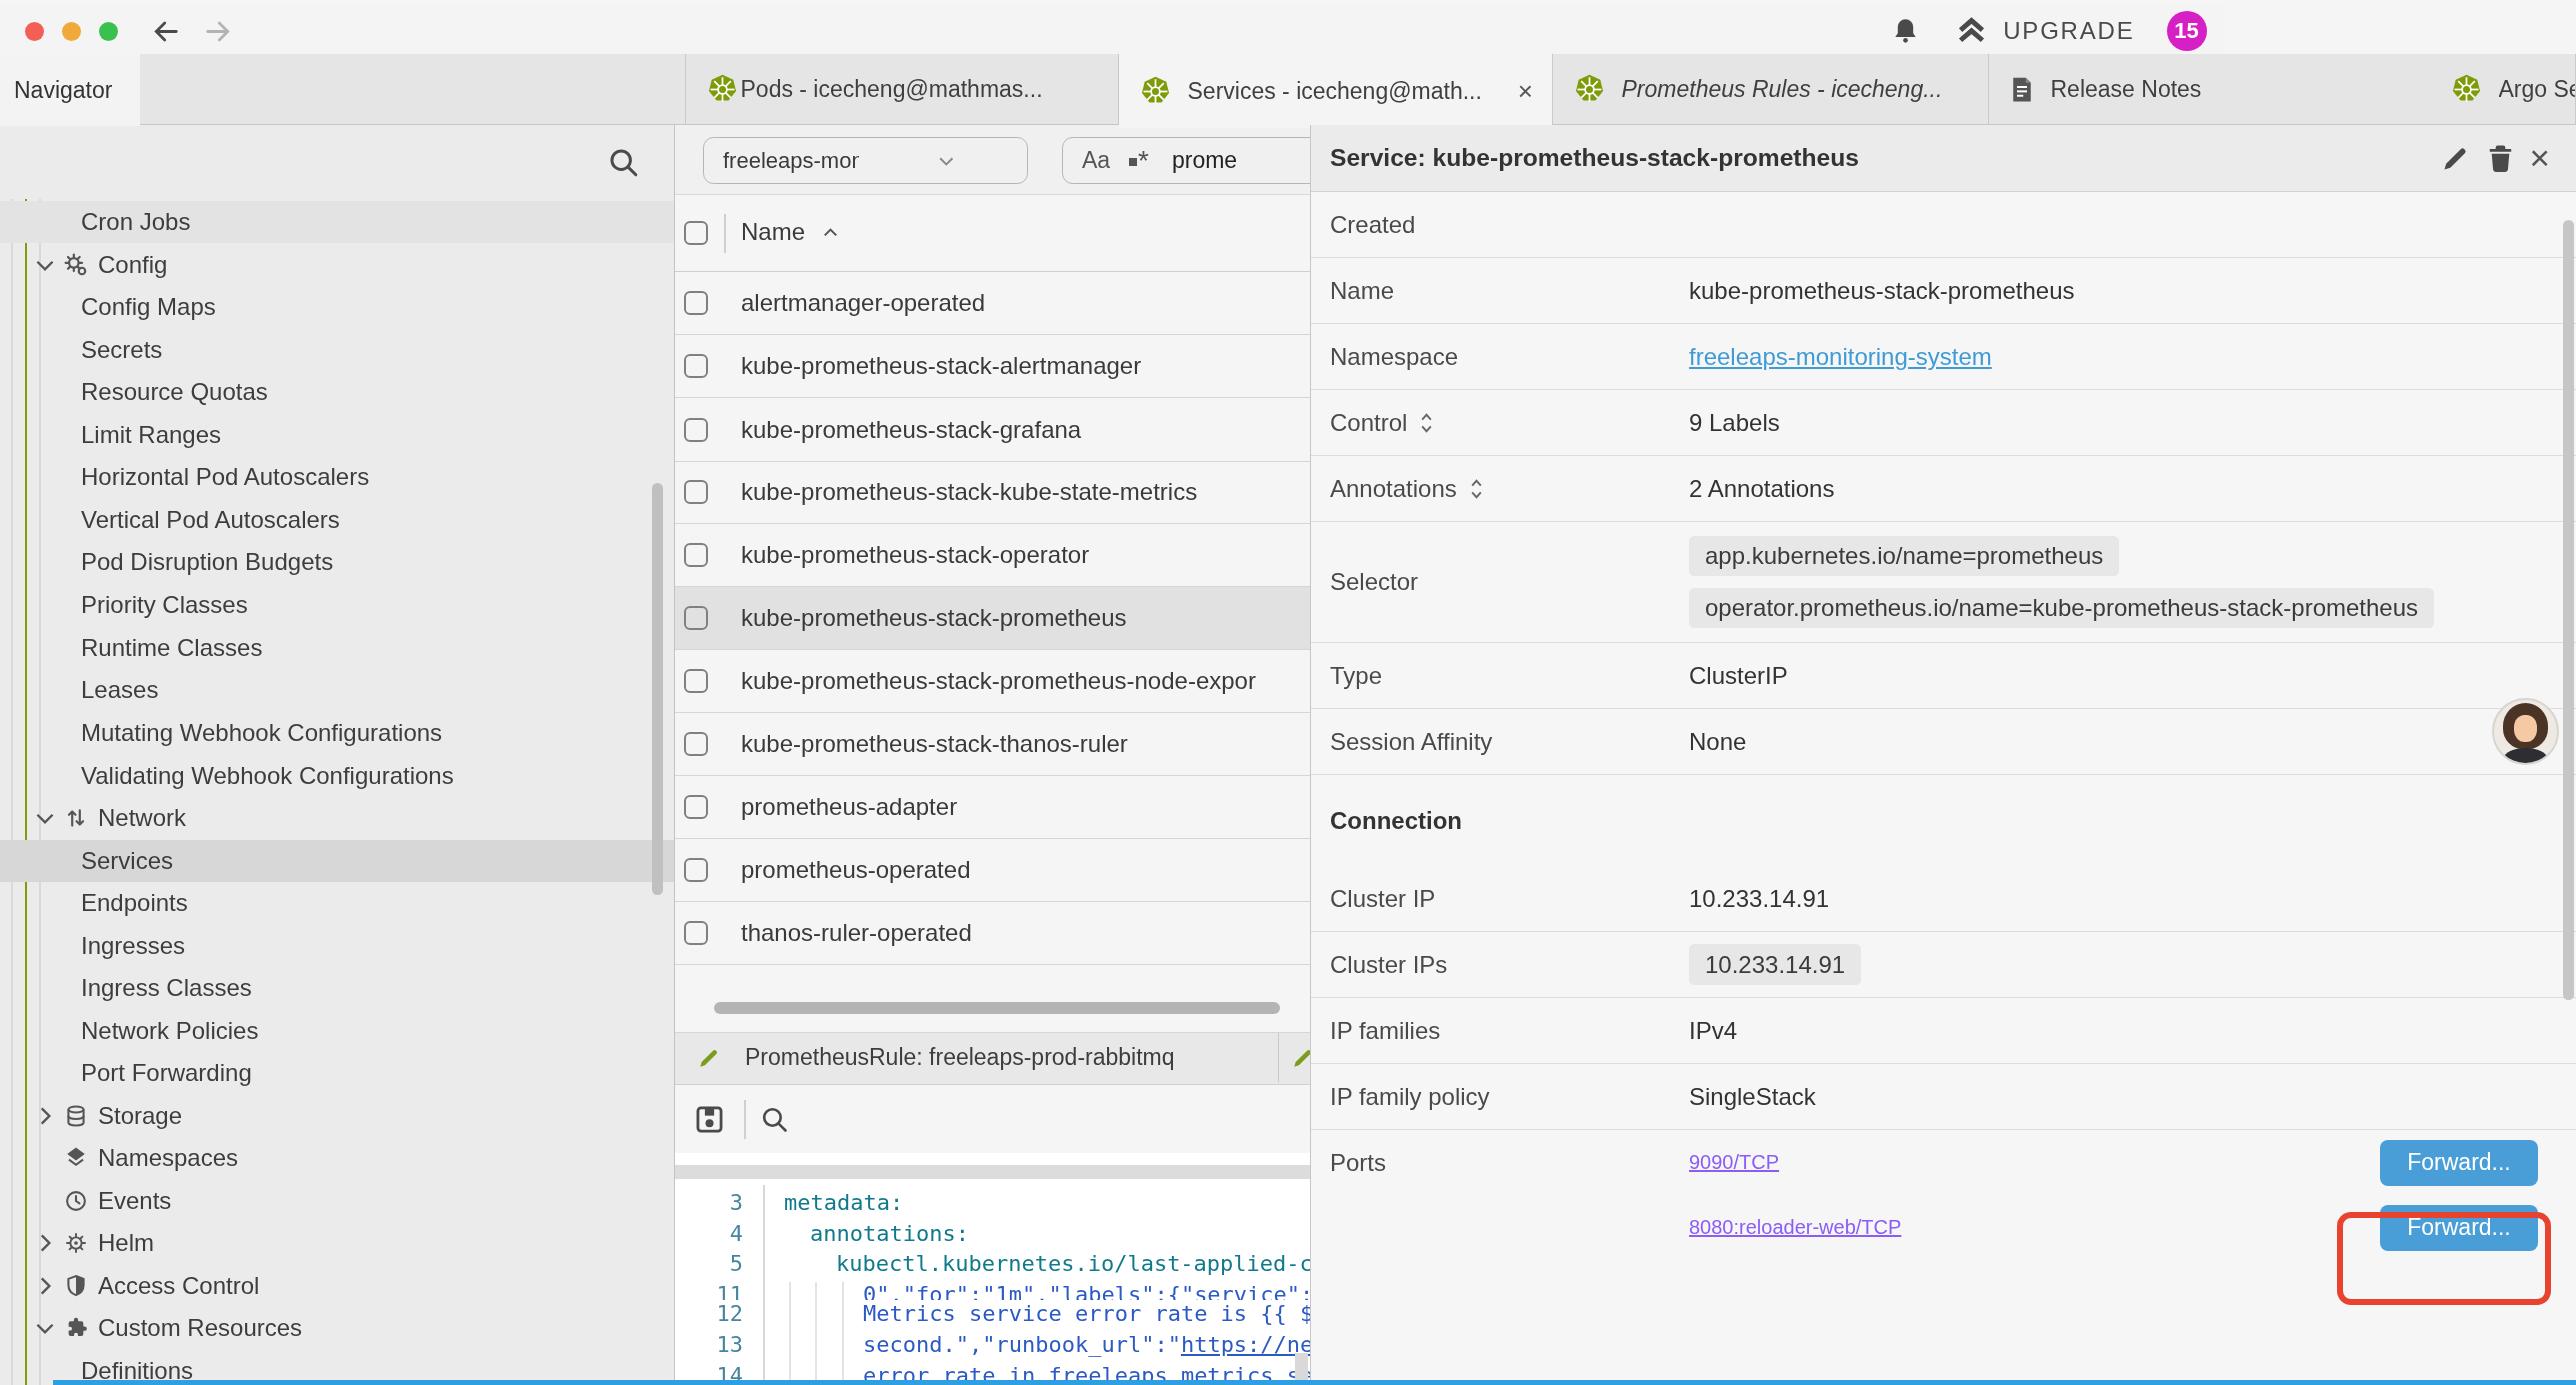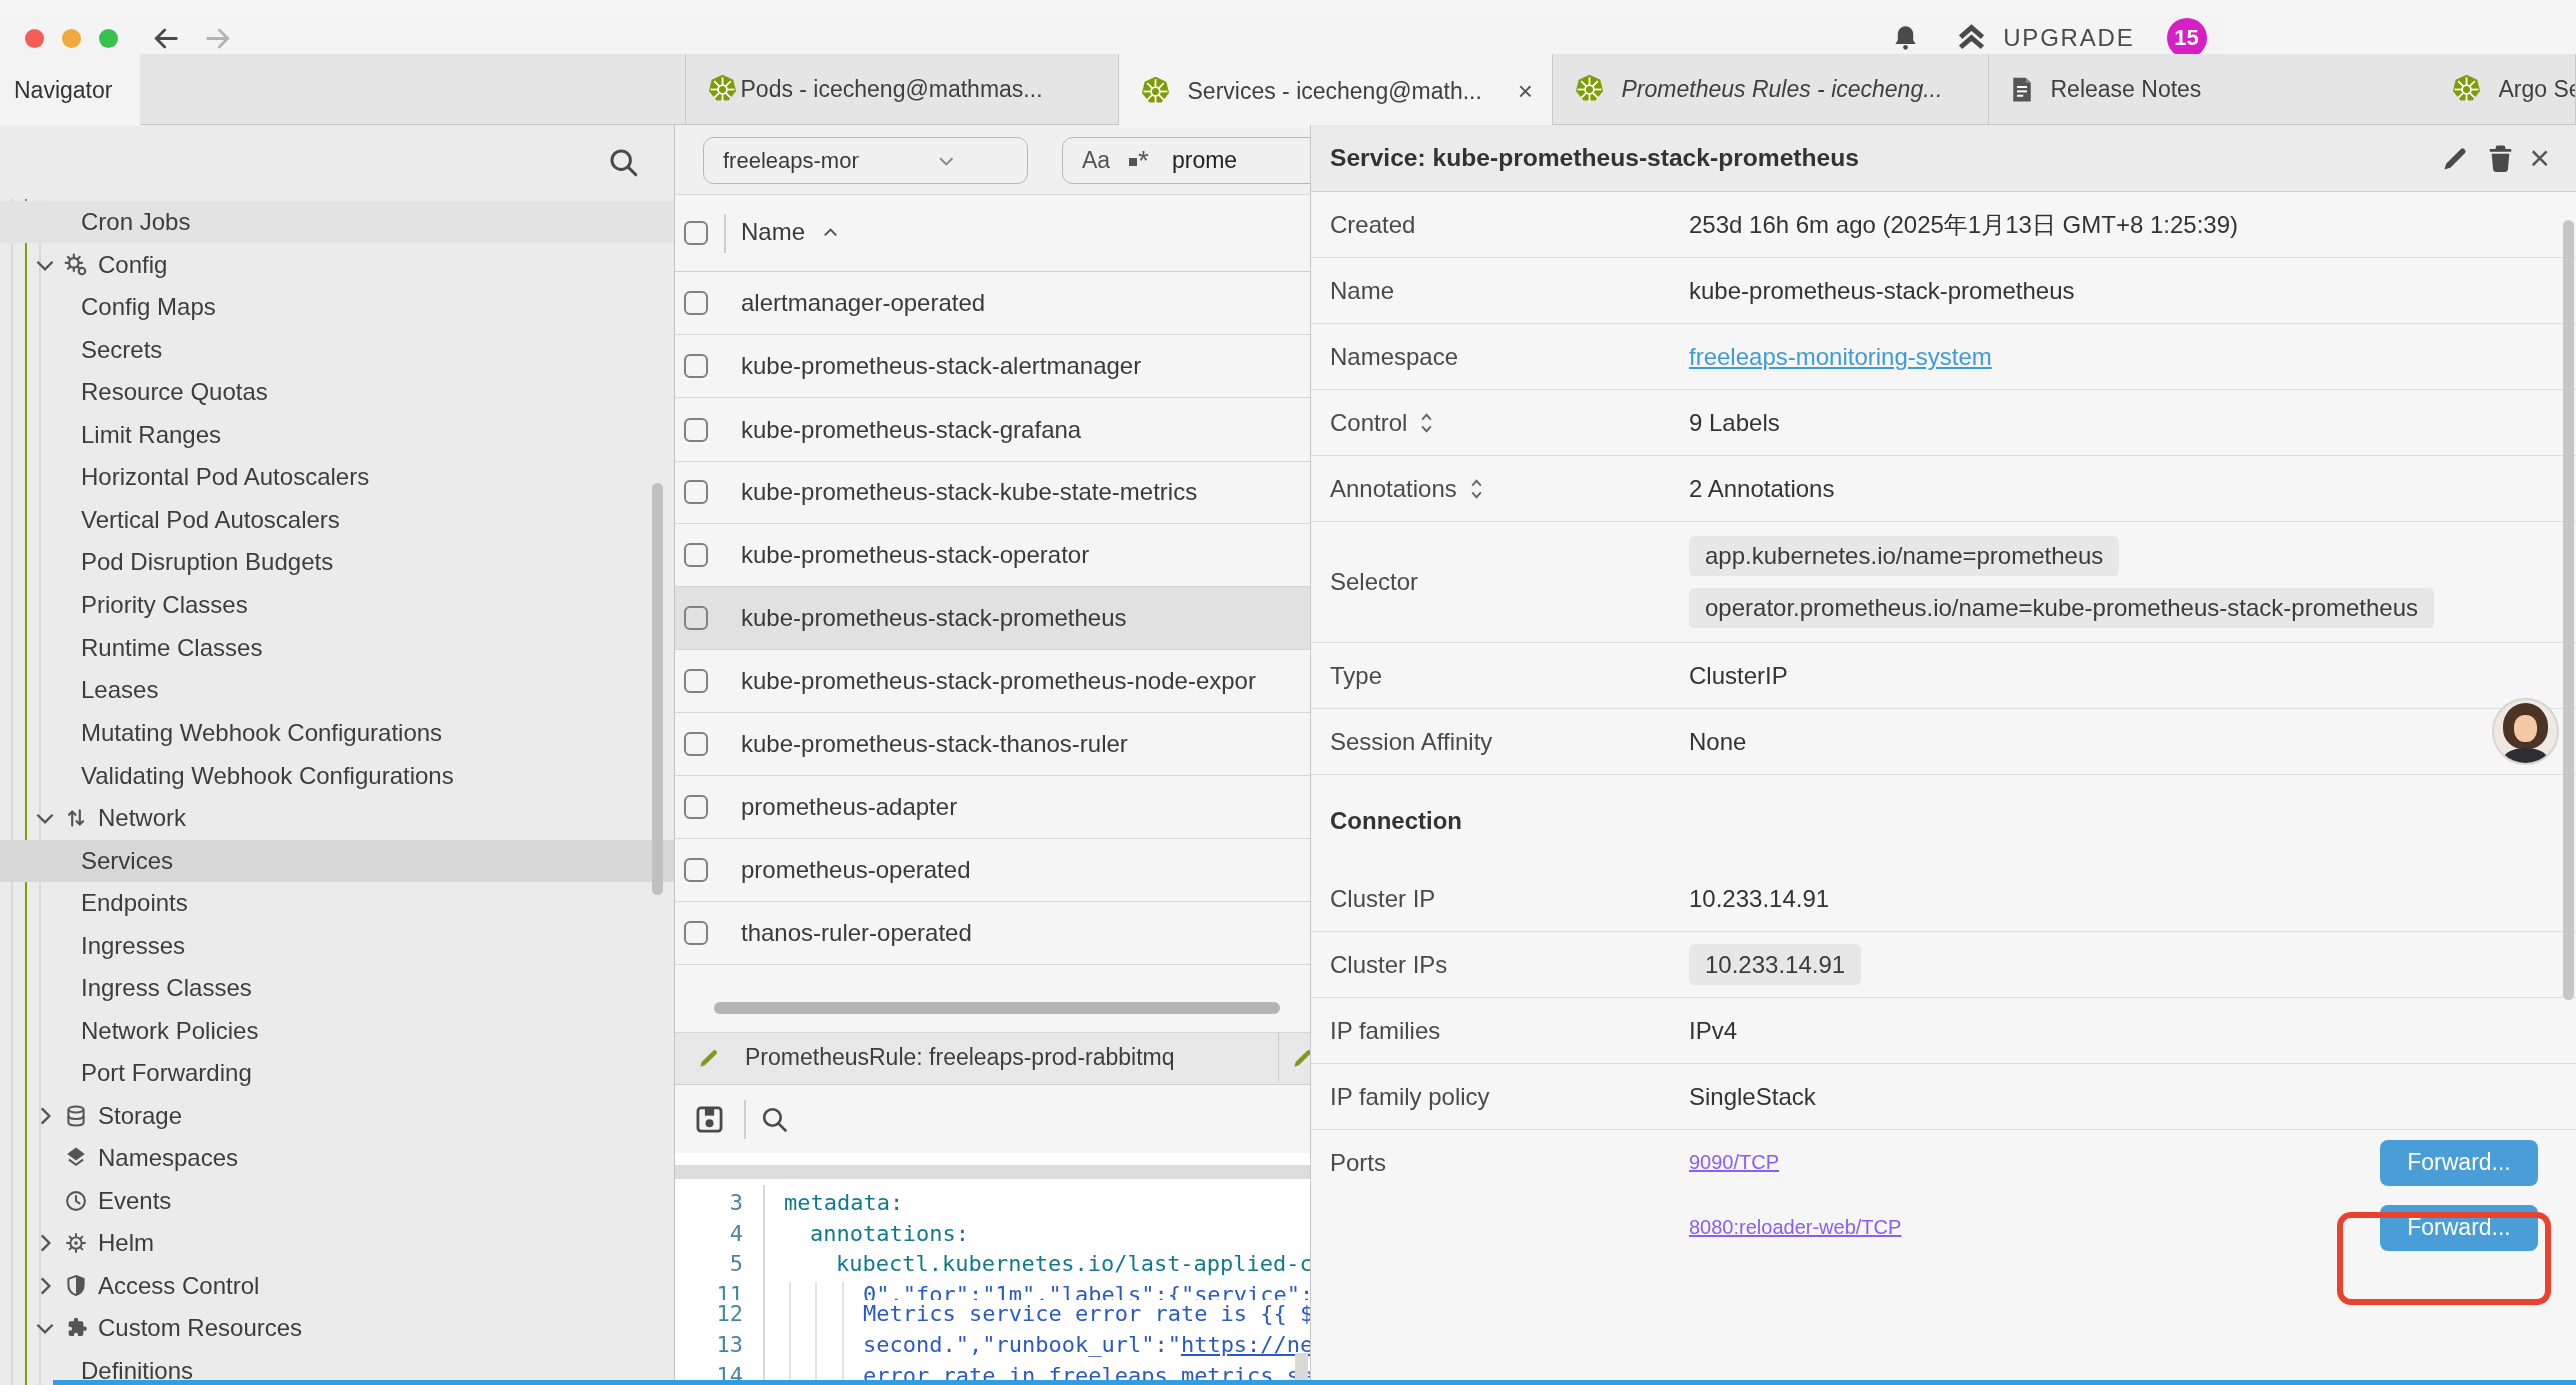--- a/index.html
+++ b/index.html
@@ -2,21 +2,21 @@
 <html style="font-size:14px"><head>
 <meta charset="utf-8">
 <style>
   html,body{margin:0;padding:0;}
   body{width:2576px;height:1385px;overflow:hidden;font-family:"Liberation Sans",sans-serif;background:#f5f5f5;position:relative;color:#3a3a3a;}
   .abs{position:absolute;}
   .icon{display:inline-flex;align-items:center;justify-content:center;}
   .icon svg{display:block;}
 
   
-  #titlebar{left:0;top:11px;width:2224px;height:54px;background:#f4f4f4;}
+  #titlebar{left:0;top:4px;width:2224px;height:54px;background:#f4f4f4;}
   .tl{width:19px;height:19px;border-radius:50%;top:17.5px;}
 
   
   #tabstrip{left:0;top:54px;width:2576px;height:70px;background:#e5e5e5;border-bottom:1.8px solid #c6c6c6;}
   .mtab{position:absolute;top:0;height:70px;display:flex;align-items:center;background:#e5e5e5;border-right:1.8px solid #c9c9c9;box-sizing:border-box;overflow:hidden;white-space:nowrap;}
   .mtab.active{background:#f4f4f4;height:74px;z-index:3;border-right:1.8px solid #c9c9c9;}
   .mtab .tlabel{font-size:23px;color:#3f3f3f;overflow:hidden;text-overflow:clip;}
   .mtab.italic .tlabel{font-style:italic;}
   .mtab .close{position:absolute;right:19px;font-size:26px;color:#555;}
   #navigator-tab{left:0;top:54px;width:140px;height:72px;background:#f3f3f3;display:flex;align-items:center;z-index:2;}
@@ -605,21 +605,20 @@
           </svg>
       </span>
       <span class="icon" style="font-size:35px;color:#555;">×</span>
     </span>
   </div>
   <div id="detail-body" class="abs">
       <div class="drow" style="height: 66px;">
         <span class="dlabel">
           <span>Created</span>
         </span>
-        <span class="dvalue">253d 16h 6m ago (2025年1月13日 GMT+8 1:25:39)</span>
       </div>
       <div class="drow" style="height: 66px;">
         <span class="dlabel">
           <span>Name</span>
         </span>
         <span class="dvalue">kube-prometheus-stack-prometheus</span>
       </div>
       <div class="drow" style="height: 66px;">
         <span class="dlabel">
           <span>Namespace</span>

